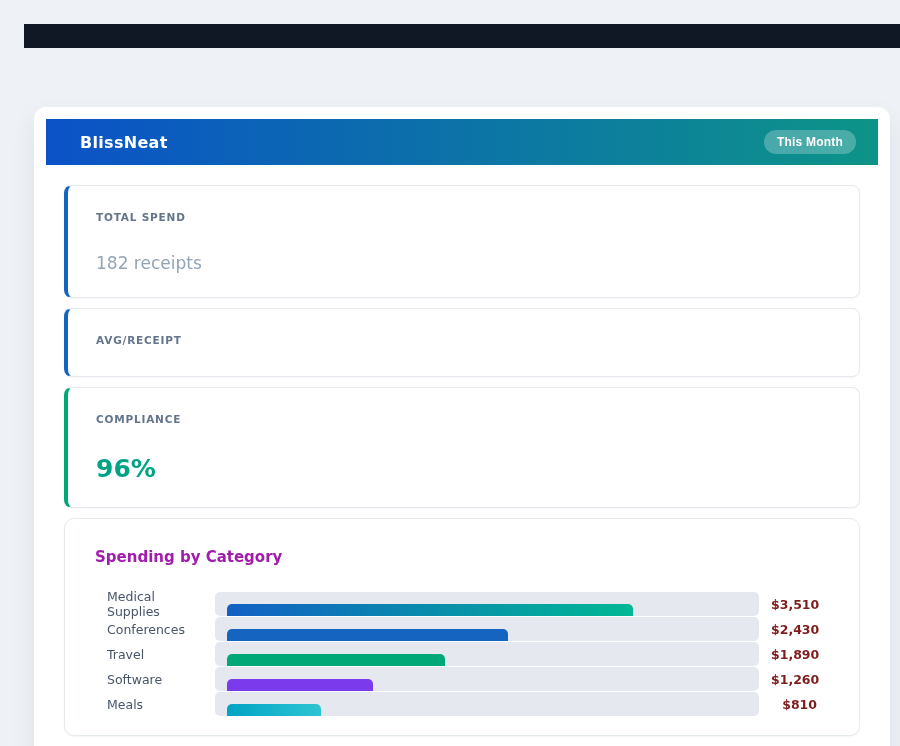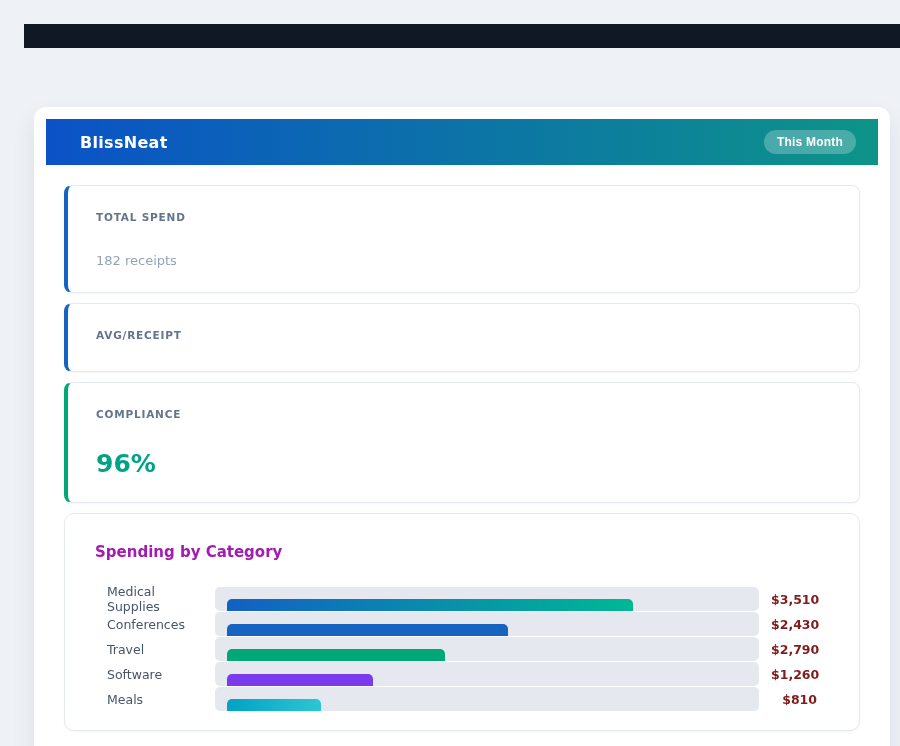--- a/index.html
+++ b/index.html
@@ -65,21 +65,21 @@
     text-transform: uppercase;
     margin-bottom: 6px;
   }
   .stat-value {
     font-size: 25px;
     font-weight: bold;
     color: #1565c0;
     line-height: 1.1;
   }
   .stat-sub {
-    font-size: 13px;
+    font-size: 17px;
     color: #94a3b8;
     margin-top: 1px;
   }
   .stat-sub:empty { display: none; }
   .chart-card {
     background: #ffffff;
     border: 1px solid #e5e9f0;
     border-radius: 10px;
     padding: 17px 18px 18px 18px;
     margin-top: 10px;
@@ -170,21 +170,21 @@
           <div class="bar-fill" style="width: 54%; background: rgb(21, 101, 192);"></div>
         </div>
         <div class="chart-row-value">$2,430</div>
       </div>
 
       <div class="chart-row">
         <div class="chart-row-label">Travel</div>
         <div class="bar-track" style="background: rgb(229, 232, 238);">
           <div class="bar-fill" style="width: 42%; background: rgb(0, 168, 120);"></div>
         </div>
-        <div class="chart-row-value">$2,790</div>
+        <div class="chart-row-value">$1,890</div>
       </div>
 
       <div class="chart-row">
         <div class="chart-row-label">Software</div>
         <div class="bar-track" style="background: rgb(229, 232, 238);">
           <div class="bar-fill" style="width: 28%; background: rgb(124, 58, 237);"></div>
         </div>
         <div class="chart-row-value">$1,260</div>
       </div>
 

